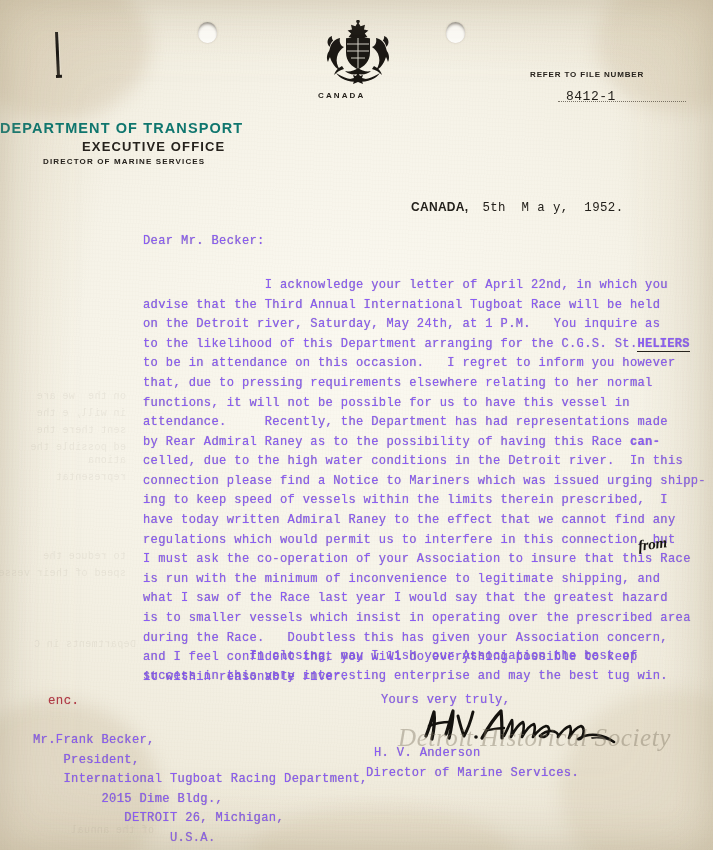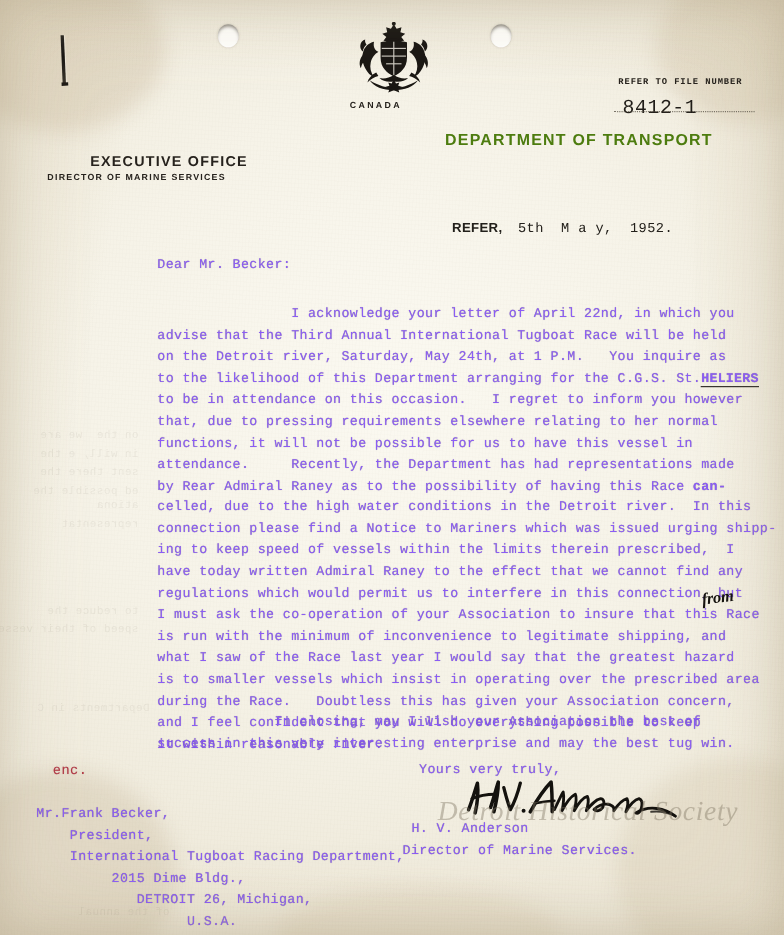--- a/index.html
+++ b/index.html
@@ -108,42 +108,42 @@
     font-size: 8px;
     font-weight: 700;
     letter-spacing: 2.1px;
     color: #25211c;
   }
   .dept-title {
     position: absolute;
     left: 0;
     top: 120px;
     width: 648px;
-    text-align: right;
+    text-align: left;
     font-family: "Liberation Sans", sans-serif;
     font-size: 14.5px;
     font-weight: 700;
     letter-spacing: 1.1px;
-    color: #4d7c0f;
+    color: #0f766e;
   }
   .refer-label {
     position: absolute;
-    left: 562px;
+    left: 530px;
     top: 70px;
-    font-family: Liberation Mono, monospace;
+    font-family: Liberation Sans, sans-serif;
     font-size: 8px;
     font-weight: 700;
     letter-spacing: .85px;
     color: #26221d;
   }
   .refer-value {
     position: absolute;
     left: 566px;
     top: 89px;
-    font-size: 18px;
+    font-size: 13px;
     letter-spacing: .5px;
     color: #201d18;
   }
   .refer-dots {
     position: absolute;
     left: 558px;
     top: 101px;
     width: 128px;
     border-bottom: 1px dotted #5d564a;
     opacity: .8;
@@ -334,21 +334,21 @@
   <div class="canada-word">CANADA</div>
   <div class="dept-title">DEPARTMENT OF TRANSPORT</div>
 
   <div class="refer-label">REFER TO FILE NUMBER</div>
   <div class="refer-value">8412-1</div>
   <div class="refer-dots"></div>
 
   <div class="exec-office">EXECUTIVE OFFICE</div>
   <div class="dir-marine">DIRECTOR OF MARINE SERVICES</div>
 
-  <div class="dateline"><span class="city">REFER,</span><span style="margin-left:14px;">5th  M a y,  1952.</span></div>
+  <div class="dateline"><span class="city">CANADA,</span><span style="margin-left:14px;">5th  M a y,  1952.</span></div>
 
   <div class="typed salutation">Dear Mr. Becker:</div>
 
   <div class="typed para1"><span>                I acknowledge your letter of April 22nd, in which you</span>
 <span>advise that the Third Annual International Tugboat Race will be held</span>
 <span>on the Detroit river, Saturday, May 24th, at 1 P.M.   You inquire as</span>
 <span>to the likelihood of this Department arranging for the C.G.S. St.</span><span class="ul-heavy">HELIERS</span>
 <span>to be in attendance on this occasion.   I regret to inform you however</span>
 <span>that, due to pressing requirements elsewhere relating to her normal</span>
 <span>functions, it will not be possible for us to have this vessel in</span>

